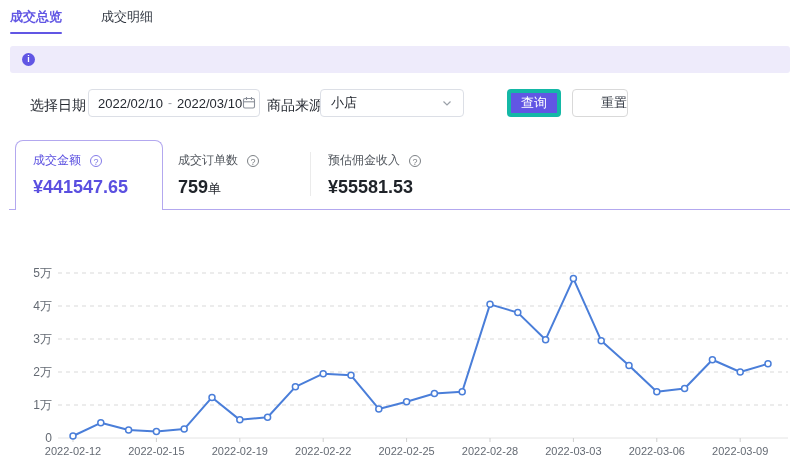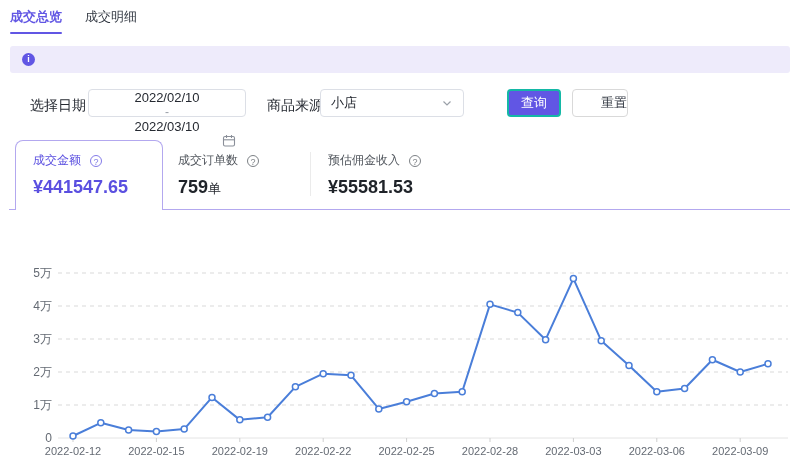--- a/index.html
+++ b/index.html
@@ -1,45 +1,45 @@
 <!DOCTYPE html>
 <html><head>
 <meta charset="utf-8">
 <style>
   html,body{margin:0;padding:0;background:#fff;}
   .page{position:relative;width:800px;height:461px;background:#fff;overflow:hidden;
         font-family:"Liberation Sans","DejaVu Sans",sans-serif;color:#252931;}
 
   
-  .tabbar{position:absolute;top:8px;left:10px;display:flex;gap:23px;}
+  .tabbar{position:absolute;top:8px;left:10px;display:flex;gap:39px;}
   .tab{font-size:13px;color:#313741;cursor:pointer;padding-bottom:8px;position:relative;}
   .tab.active{color:#6156e4;font-weight:bold;}
   .tab.active::after{content:"";position:absolute;left:0;right:0;bottom:0;height:2px;background:#6156e4;border-radius:1px;}
 
   
   .banner{position:absolute;top:46px;left:10px;width:780px;height:27px;background:#eeebfb;
           border-radius:3px;display:flex;align-items:center;box-sizing:border-box;padding:0 12px;}
   .info-icon{width:13px;height:13px;border-radius:50%;background:#6156e4;color:#fff;font-size:9px;
              line-height:13px;text-align:center;font-weight:bold;flex:0 0 auto;}
   .banner-text{font-size:12px;color:#3c4049;margin-left:8px;font-weight:bold;}
 
   
   .filter-label{position:absolute;top:97px;font-size:14px;color:#252931;}
   .lbl-date{left:30px;}
   .lbl-source{left:267px;}
   .box{position:absolute;top:89px;height:28px;border:1px solid #dcdfe6;border-radius:4px;background:#fff;
        display:flex;align-items:center;box-sizing:border-box;font-size:13px;color:#252931;}
-  .date-box{left:88px;width:158px;padding:0 9px;flex-direction:column;}
+  .date-box{left:88px;width:172px;padding:0 9px;}
   .date-sep{color:#9aa0a8;margin:0 5px;font-size:12px;}
   .cal{margin-left:auto;display:flex;}
   .select-box{left:320px;width:144px;padding:0 10px;cursor:pointer;}
   .chev{margin-left:auto;display:flex;}
   .btn{position:absolute;top:89px;height:28px;border-radius:4px;font-size:13px;display:flex;
        align-items:center;justify-content:center;cursor:pointer;box-sizing:border-box;}
-  .btn-query{left:507px;width:54px;background:#6156e4;color:#fff;border:2px solid #14b8a6;}
+  .btn-query{left:507px;width:54px;background:#6156e4;color:#fff;border:4px solid #14b8a6;}
   .btn-reset{left:572px;width:56px;background:#fff;color:#313741;border:1px solid #d9d9d9;padding-left:28px;}
 
   
   .stat-tab{position:absolute;left:15px;top:140px;width:148px;height:70px;box-sizing:border-box;
             border:1px solid #b3a8ef;border-bottom:none;border-radius:8px 8px 0 0;background:#fff;}
   .pane-line{position:absolute;top:209px;height:1px;background:#b3a8ef;}
   .pane-line.right{left:163px;width:627px;}
   .pane-line.left{left:9px;width:6px;}
   .stat{position:absolute;top:152px;}
   .stat .s-label{font-size:12px;color:#51565d;display:flex;align-items:center;gap:9px;}

